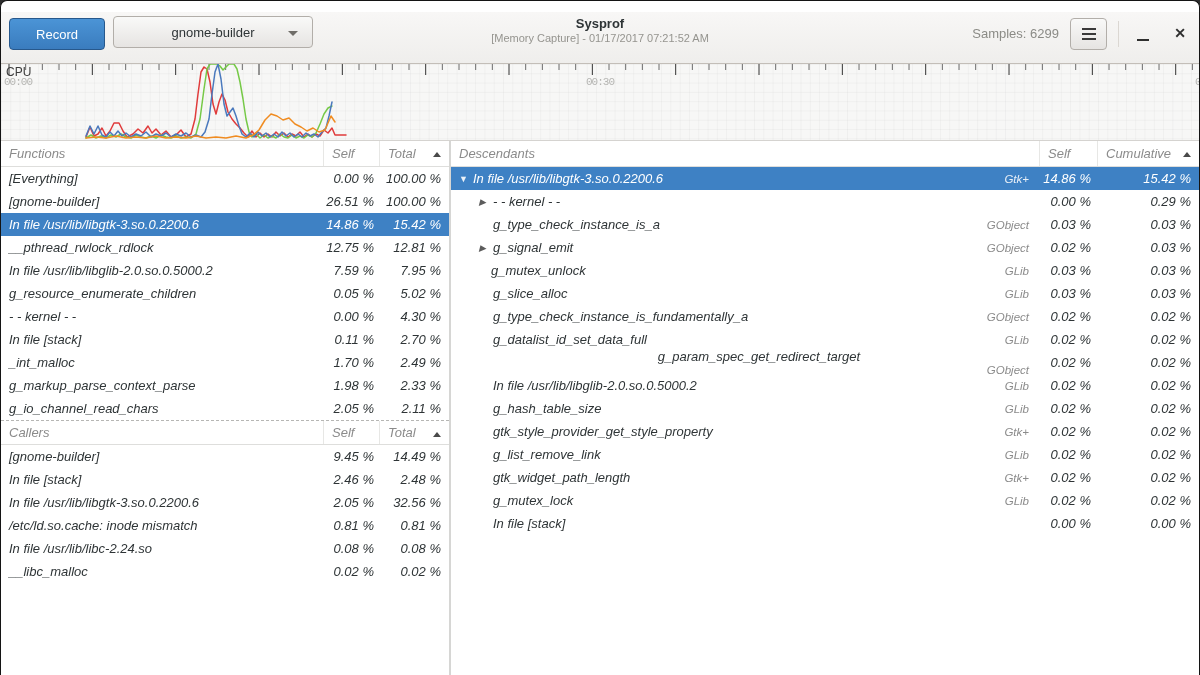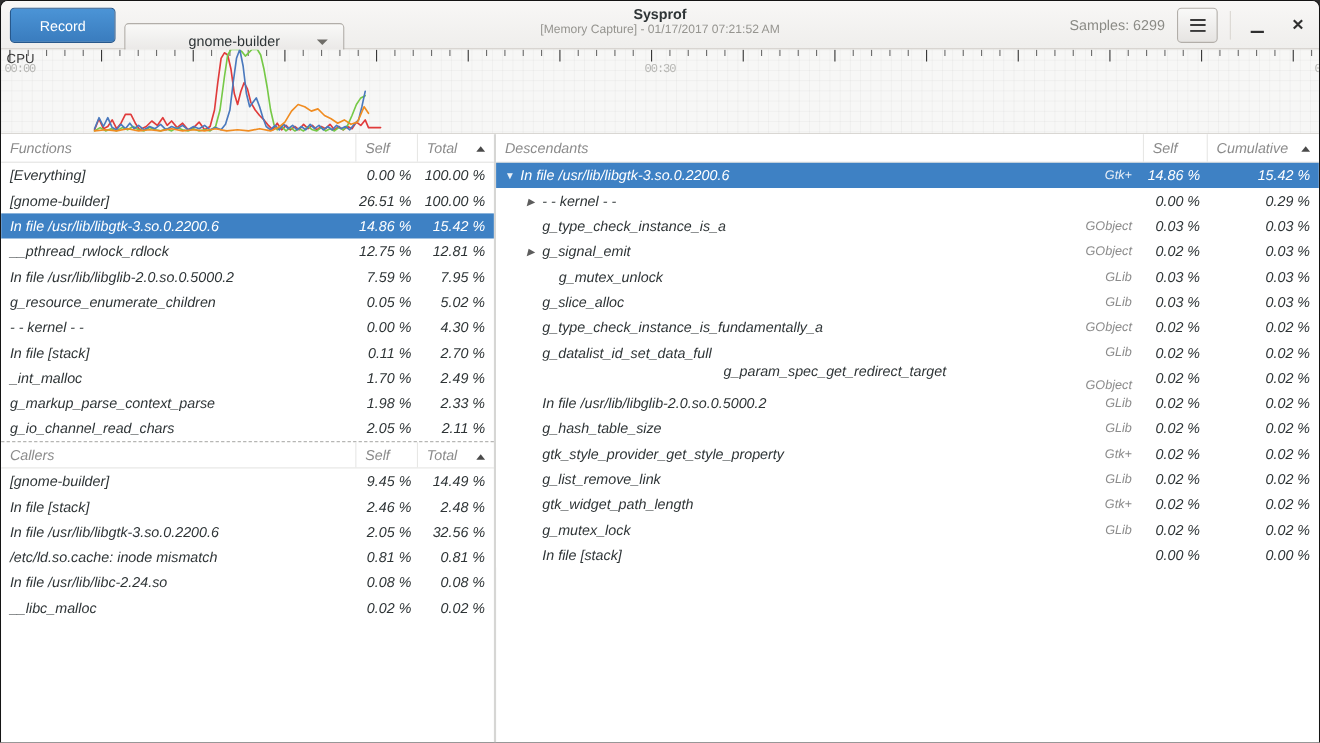--- a/index.html
+++ b/index.html
@@ -1,26 +1,26 @@
 <!DOCTYPE html>
 <html><head>
 <meta charset="utf-8">
 <style>
   html,body{margin:0;padding:0;background:#2e2e2e;font-family:"Liberation Sans",sans-serif;}
   *{box-sizing:border-box;}
   .window{position:relative;width:1200px;height:675px;background:#ffffff;overflow:hidden;
           border:1px solid #141414;border-bottom:none;border-radius:7px 7px 0 0;}
   
-  .headerbar{position:relative;height:44px;background:linear-gradient(#f8f7f6,#efeeec);
-             border-bottom:1px solid #c3beb8;}
+  .headerbar{position:relative;height:52px;background:linear-gradient(#f8f7f6,#efeeec);
+             border-bottom:1px solid #c3beb8;margin-top:11px;}
   .btn{display:flex;align-items:center;justify-content:center;border-radius:4px;
        font-size:13px;color:#2e3436;cursor:default;}
   .record-btn{position:absolute;left:8px;top:6px;width:96px;height:32px;
               background:linear-gradient(#4b94d6,#3a7cbe);border:1px solid #27588c;color:#ffffff;}
-  .proc-btn{position:absolute;left:112px;top:20px;width:200px;height:32px;
+  .proc-btn{position:absolute;left:112px;top:4px;width:200px;height:32px;
             background:linear-gradient(#f9f9f8,#e6e4e2);border:1px solid #b2aea9;}
   .caret-down{position:absolute;right:14px;top:14px;width:0;height:0;
               border-left:5px solid transparent;border-right:5px solid transparent;
               border-top:5px solid #6f6d68;}
   .title-block{position:absolute;left:0;right:0;top:4px;text-align:center;line-height:1.25;}
   .title{font-size:13px;font-weight:bold;color:#2e3436;}
   .subtitle{font-size:11px;color:#95948f;}
   .samples{position:absolute;right:140px;top:14px;font-size:13px;color:#8b8b86;}
   .menu-btn{position:absolute;right:92px;top:6px;width:37px;height:32px;
             background:linear-gradient(#f9f9f8,#e6e4e2);border:1px solid #b2aea9;}
@@ -344,21 +344,21 @@
           <div class="trow">
     <span class="drow-name" style="padding-left: 28px;">
       <span class="expander">▶</span>
       <span>g_signal_emit</span>
       <span class="badge">GObject</span>
     </span>
     <span class="dself">0.02 %</span>
     <span class="dcum">0.03 %</span>
   </div>
           <div class="trow">
-    <span class="drow-name" style="padding-left: 43px;">
+    <span class="drow-name" style="padding-left: 26px;">
       <span class="expander" style="visibility: hidden;"></span>
       <span>g_mutex_unlock</span>
       <span class="badge">GLib</span>
     </span>
     <span class="dself">0.03 %</span>
     <span class="dcum">0.03 %</span>
   </div>
           <div class="trow">
     <span class="drow-name" style="padding-left: 28px;">
       <span class="expander" style="visibility: hidden;"></span>

